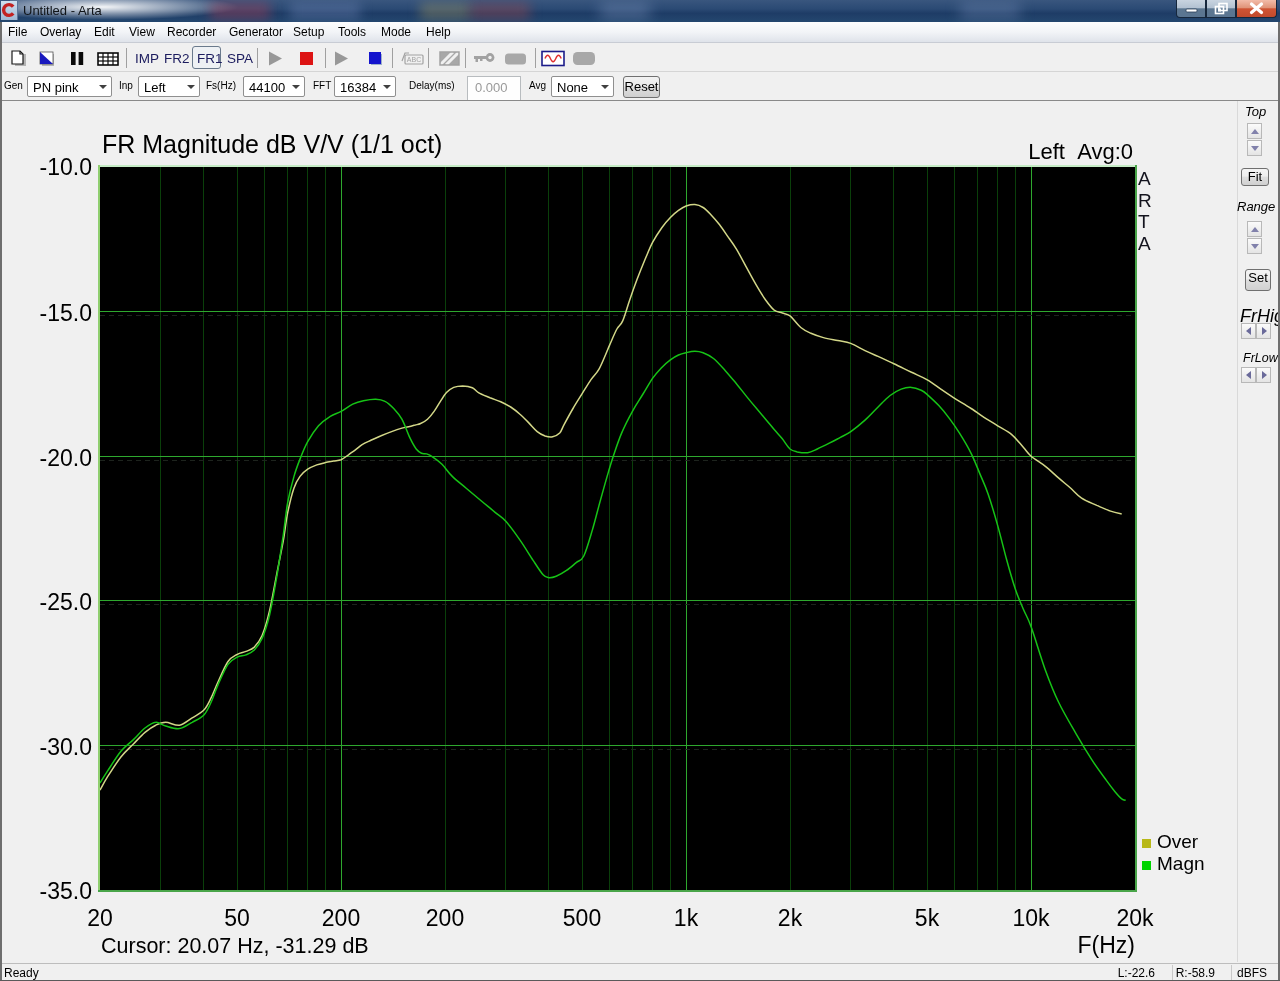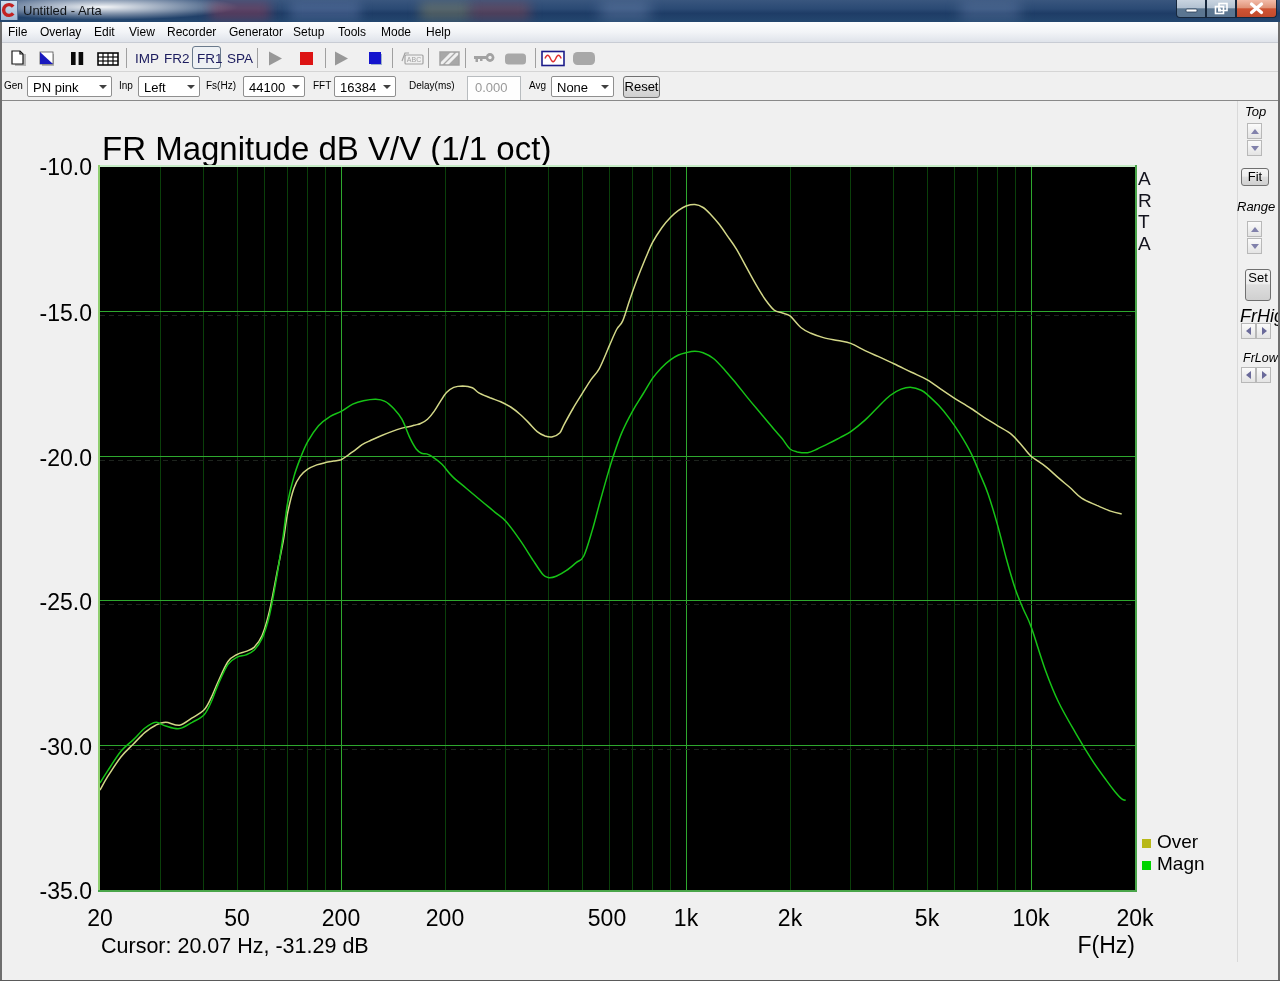--- a/index.html
+++ b/index.html
@@ -35,21 +35,21 @@
 .combo { position:absolute; top:4px; height:21px; background:#fff; border:1px solid #8f8f8f; border-radius:2px; font-size:13px; color:#000; }
 .combo .ct { position:absolute; left:5px; top:3px; }
 .combo .ca { position:absolute; right:4px; top:8px; width:0; height:0; border-left:4px solid transparent; border-right:4px solid transparent; border-top:4px solid #404040; }
 #delayinp { position:absolute; top:4px; height:28px; background:#fefefe; border:1px solid #b8bcbf; font-size:13px; color:#9a9a9a;text-align:right; }
 #resetbtn { position:absolute; left:623px; top:4px; width:37px; height:22px; border:1px solid #707070; border-radius:3px; background:linear-gradient(180deg,#f2f2f2 0%,#ebebeb 45%,#dddddd 50%,#cfcfcf 100%); font-size:13px; color:#000; text-align:center; line-height:20px; }
 
 #client { position:absolute; left:0; top:100px; width:1280px; height:863px; background:#f0f0f0; border-top:1px solid #898989; }
 #rpanel-sep { position:absolute; left:1237px; top:101px; width:1px; height:861px; background:#d9d9d9; }
 
 #plotwrap { position:absolute; left:98px; top:165px; width:1039px; height:727px; }
-#plot-title { position:absolute; left:102px; top:130px; font-size:33px; color:#000; }
+#plot-title { position:absolute; left:102px; top:130px; font-size:25px; color:#000; }
 #leftavg { position:absolute; left:933px; top:139px; width:200px; text-align:right; font-size:22px; color:#000; }
 .ylab { position:absolute; width:88px; text-align:right; font-size:23px; color:#000; }
 .xlab { position:absolute; top:905px; width:80px; text-align:center; font-size:23px; color:#000; }
 #cursor-txt { position:absolute; left:101px; top:934px; font-size:21.5px; color:#000; }
 #fhz { position:absolute; left:1035px; top:932px; width:100px; text-align:right; font-size:23px; color:#000; }
 #arta-v { position:absolute; left:1138px; top:168px; font-size:19px; line-height:21.5px; color:#14141e; letter-spacing:0; }
 #legend { position:absolute; left:1142px; top:831px; font-size:19px; color:#000; }
 .lsq { display:inline-block; width:9px; height:9px; margin-right:6px; }
 
 .sblbl { position:absolute; font-size:13px; color:#000;font-style:italic; }
@@ -213,20 +213,21 @@
     <span class="lbl" style="left:529px">Avg</span>
     <div class="combo" style="left:551px;width:63px">
         <span class="ct">None</span>
         <span class="ca"></span>
       </div>
     <div id="resetbtn">Reset</div>
   </div>
   <div id="client"></div>
   <div id="rpanel-sep"></div>
   <div id="plot-title">FR Magnitude dB V/V (1/1 oct)</div>
+  <div id="leftavg">Left&nbsp;&nbsp;Avg:0</div>
   <div id="plotwrap">
   <svg width="1039" height="727" viewBox="0 0 1039 727">
 <rect x="0" y="0" width="1039" height="727" fill="#000"></rect>
 <g transform="translate(2,2)">
 <rect x="0" y="0" width="1035" height="723" fill="#000000"></rect>
 <g shape-rendering="crispEdges" stroke="#0a3f0a" stroke-width="1">
             <line x1="60.8" y1="0" x2="60.8" y2="723"></line>
             <line x1="103.9" y1="0" x2="103.9" y2="723"></line>
             <line x1="137.3" y1="0" x2="137.3" y2="723"></line>
             <line x1="164.6" y1="0" x2="164.6" y2="723"></line>
@@ -277,44 +278,52 @@
   <div class="ylab" style="top:154px;left:4px">-10.0</div>
   <div class="ylab" style="top:300px;left:4px">-15.0</div>
   <div class="ylab" style="top:445px;left:4px">-20.0</div>
   <div class="ylab" style="top:589px;left:4px">-25.0</div>
   <div class="ylab" style="top:734px;left:4px">-30.0</div>
   <div class="ylab" style="top:878px;left:4px">-35.0</div>
   <div class="xlab" style="left:60px">20</div>
   <div class="xlab" style="left:197px">50</div>
   <div class="xlab" style="left:301px">200</div>
   <div class="xlab" style="left:405px">200</div>
-  <div class="xlab" style="left:567px">500</div>
+  <div class="xlab" style="left:542px">500</div>
   <div class="xlab" style="left:646px">1k</div>
   <div class="xlab" style="left:750px">2k</div>
   <div class="xlab" style="left:887px">5k</div>
   <div class="xlab" style="left:991px">10k</div>
   <div class="xlab" style="left:1095px">20k</div>
   <div id="cursor-txt">Cursor: 20.07 Hz, -31.29 dB</div>
   <div id="fhz">F(Hz)</div>
   <div id="arta-v">A<br>R<br>T<br>A</div>
   <div id="legend">
       <div><span class="lsq" style="background:#b8b818"></span>Over</div>
       <div style="margin-top:0"><span class="lsq" style="background:#00d400"></span>Magn</div>
     </div>
 
   <div class="sblbl" style="left:1245px;top:104px">Top</div>
   <div class="spin up" style="left:1247px;top:123px"></div>
   <div class="spin dn" style="left:1247px;top:140px"></div>
   <div class="sbbtn" style="left:1241px;top:168px;width:28px;height:18px;line-height:16px">Fit</div>
   <div class="sblbl" style="left:1237px;top:199px">Range</div>
   <div class="spin up" style="left:1247px;top:221px"></div>
   <div class="spin dn" style="left:1247px;top:238px"></div>
-  <div class="sbbtn" style="left:1245px;top:269px;width:26px;height:32px;line-height:16px">Set</div>
+  <div class="sbbtn" style="left:1245px;top:269px;width:26px;height:22px;line-height:16px">Set</div>
   <div class="sblbl" style="left:1240px;top:306px;font-size:18px">FrHigh</div>
   <div class="spin lt" style="left:1241px;top:323px"></div>
   <div class="spin rt" style="left:1256px;top:323px"></div>
   <div class="sblbl" style="left:1243px;top:351px;font-size:12.5px">FrLow</div>
   <div class="spin lt" style="left:1241px;top:367px"></div>
   <div class="spin rt" style="left:1256px;top:367px"></div>
+  <div id="statusbar">
+    <span style="position:absolute;left:4px;top:2px">Ready</span>
+    <span style="position:absolute;left:1100px;top:2px;width:55px;text-align:right">L:-22.6</span>
+    <span style="position:absolute;left:1120px;top:2px;width:95px;text-align:right">R:-58.9</span>
+    <span style="position:absolute;left:1237px;top:2px">dBFS</span>
+      <span style="position:absolute;left:1172px;top:1px;width:1px;height:16px;background:#c8c8c8"></span>
+      <span style="position:absolute;left:1231px;top:1px;width:1px;height:16px;background:#c8c8c8"></span>
+  </div>
   <div id="edgeL"></div>
     <div id="edgeR"></div>
     <div id="edgeB"></div>
 </div>
 
 </body></html>

